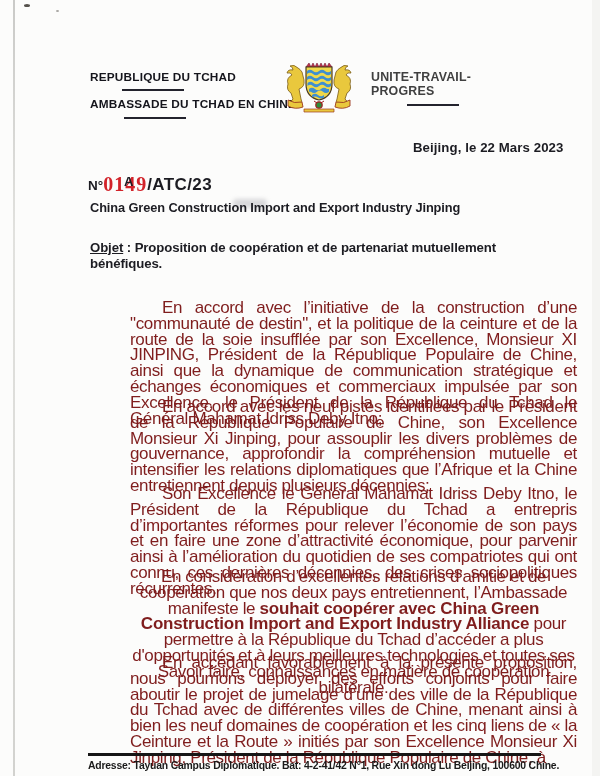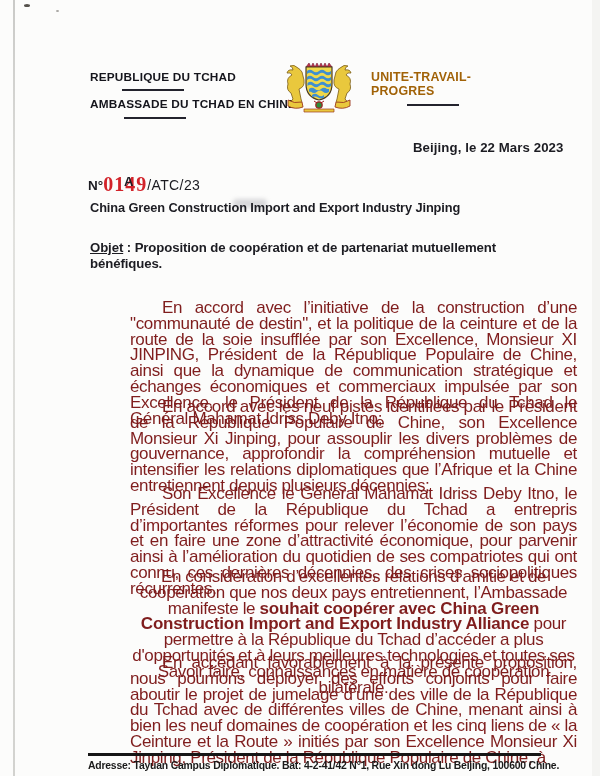--- a/index.html
+++ b/index.html
@@ -37,36 +37,36 @@
   .header-left { position: absolute; left: 90px; top: 70px; }
   .header-left .line1, .header-left .line2 {
     font-weight: bold; font-size: 11.8px; letter-spacing: .2px; color: #15151c;
   }
   .rule-sm {
     height: 2px; background: #23232d; width: 62px; margin: 5px 0 6px 32px;
   }
   .rule-sm.second { margin-left: 34px; margin-top: 6px; }
   .header-right { position: absolute; left: 371px; top: 70px; width: 160px; }
   .header-right .motto {
-    font-weight: bold; font-size: 12.4px; letter-spacing: .2px; color: #a16207;
+    font-weight: bold; font-size: 12.4px; letter-spacing: .2px; color: #404040;
   }
   .header-right .rule-sm { margin: 6px 0 0 36px; width: 52px; }
   .arms { position: absolute; left: 284px; top: 58px; width: 70px; height: 56px; }
   
   .ref-line {
     position: absolute; left: 88px; top: 133px;
     display: flex; align-items: baseline;
   }
   .ref-prefix { font-weight: bold; font-size: 13.5px; }
   .ref-number {
     font-family: "Liberation Serif", serif; font-weight: 600;
     font-size: 20px; letter-spacing: 1px; line-height: 1;
     position: relative; top: 1px; margin-top: 40px;
   }
-  .ref-suffix { font-weight: normal; font-size: 14px; letter-spacing: .4px; }
+  .ref-suffix { font-weight: bold; font-size: 17px; letter-spacing: .4px; }
   .date-line {
     position: absolute; left: 371px; top: 140px;
     font-weight: bold; font-size: 13.2px; letter-spacing: .1px; padding-left: 42px;
   }
   
   .salutation { position: absolute; left: 124px; top: 174px; font-weight: bold; font-size: 13px; }
   .recipient { position: absolute; left: 90px; top: 200px; width: 440px; }
   .recipient div { font-weight: bold; font-size: 12.8px; line-height: 15.6px; letter-spacing: -0.1px; }
   
   .subject {

